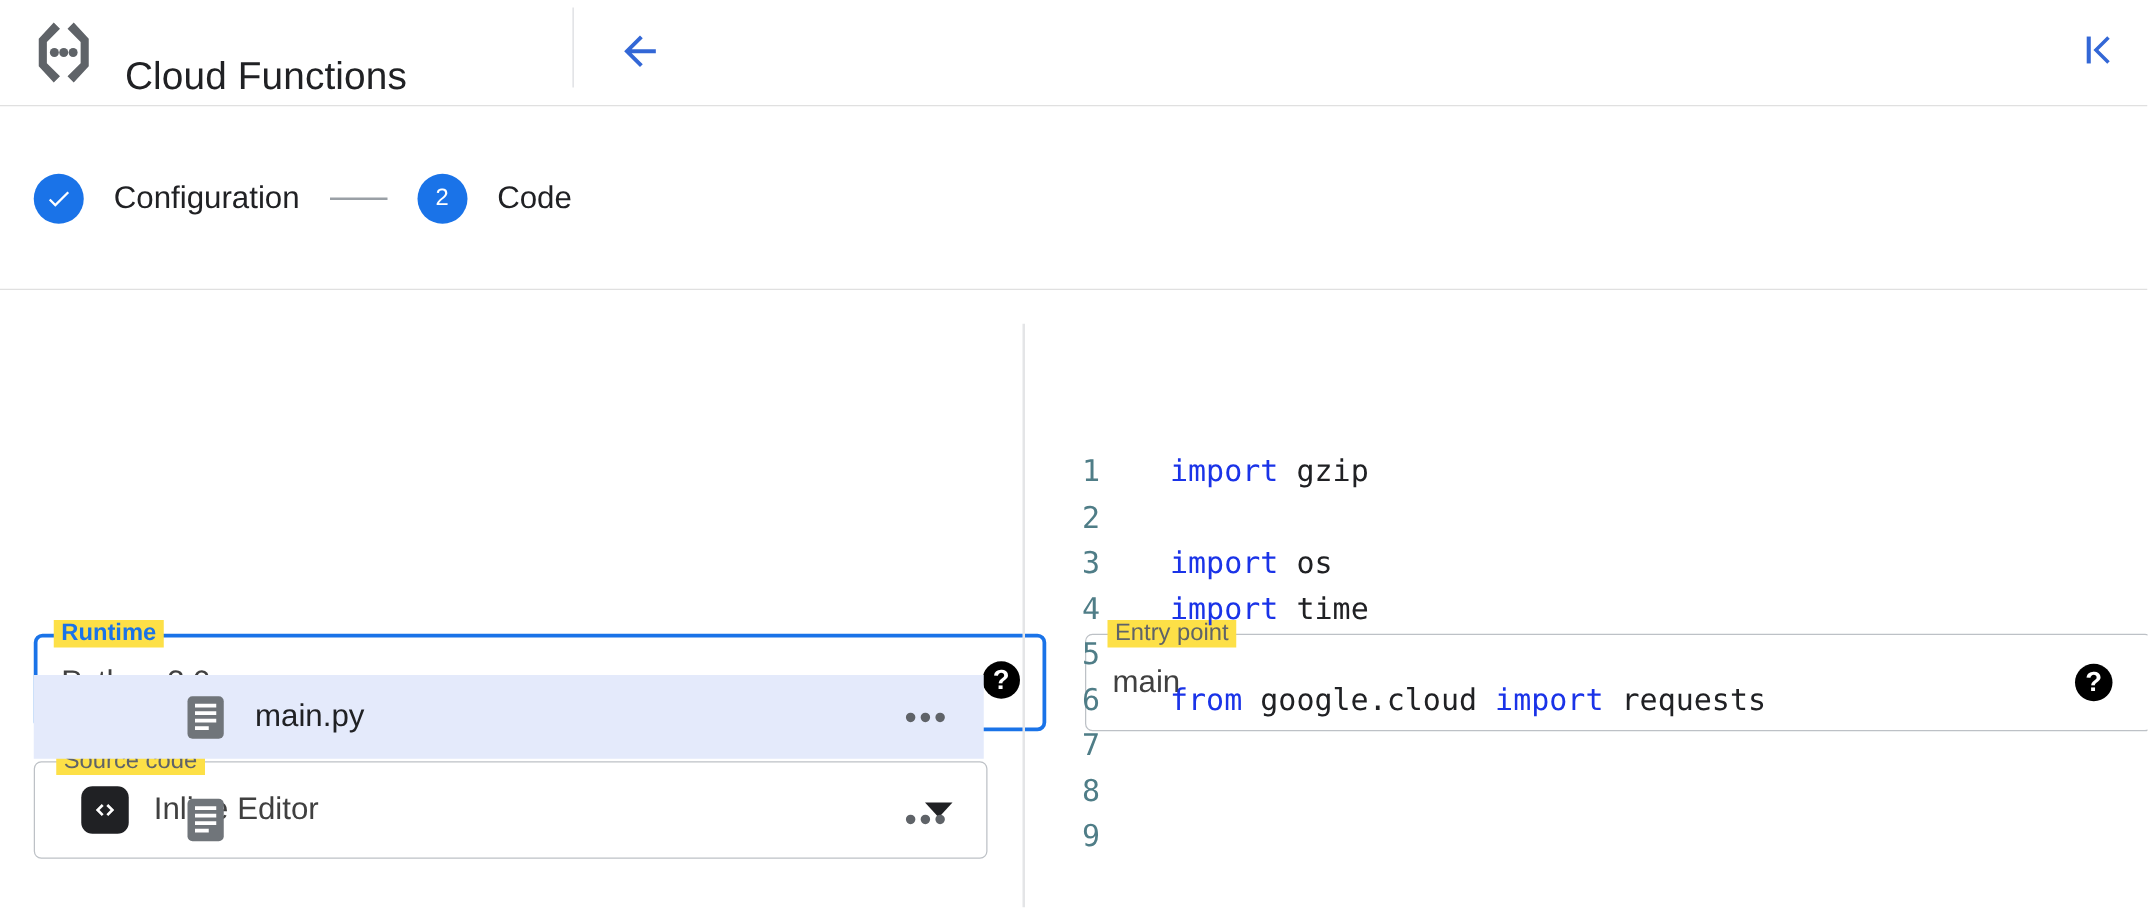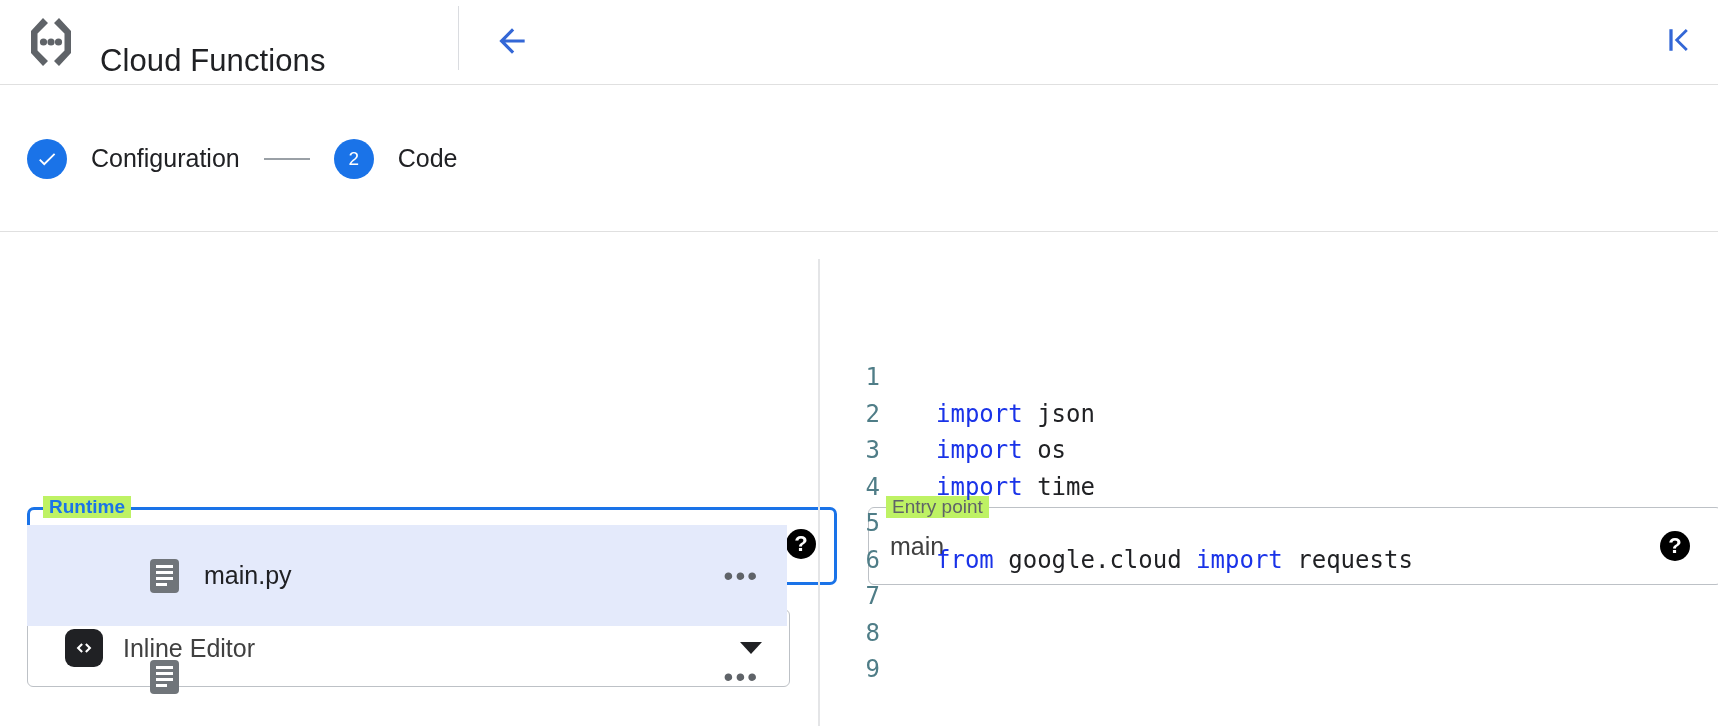--- a/index.html
+++ b/index.html
@@ -153,21 +153,21 @@
   }
   .field.focused .field-outline {
     border: 3px solid #1a73e8;
     border-radius: 7px;
   }
   .field-legend {
     position: absolute;
     top: -11px;
     left: 18px;
     padding: 0 6px;
-    background: #bef264;
+    background: #fde047;
     font-size: 19px;
     color: #5f6368;
     line-height: 22px;
     white-space: nowrap;
   }
   .field.focused .field-legend {
     color: #1a73e8;
     font-weight: 600;
     left: 16px;
   }
@@ -251,24 +251,25 @@
     background: #e4e5e7;
   }
   #file-list {
     position: absolute;
     left: 27px;
     top: 292px;
     width: 760px;
   }
   .file-row {
     position: relative;
-    height: 101px;
-    display: flex;
-    align-items: center;
-    cursor: pointer;
+    height: 67px;
+    display: flex;
+    align-items: center;
+    cursor: pointer;
+    margin-top: 15px;
   }
   .file-row.selected { background: #e4eafb; }
   .file-icon {
     margin-left: 123px;
     width: 29px;
     height: 34px;
     flex: 0 0 29px;
     border-radius: 4px;
     background: #70757a;
     display: flex;
@@ -443,22 +444,22 @@
             <i class="short"></i>
         </span>
         <span class="file-menu">•••</span>
       </div>
     </div>
   </div>
 
   <div id="file-panel-divider"></div>
 
   <div id="code-editor">
-      <div class="code-line"><span class="line-number">1</span></div>
-      <div class="code-line"><span class="line-number">2</span><span class="line-code"><span class="kw">import</span><span class="plain"> json</span></span></div>
+      <div class="code-line"><span class="line-number">1</span><span class="line-code"><span class="kw">import</span><span class="plain"> gzip</span></span></div>
+      <div class="code-line"><span class="line-number">2</span></div>
       <div class="code-line"><span class="line-number">3</span><span class="line-code"><span class="kw">import</span><span class="plain"> os</span></span></div>
       <div class="code-line"><span class="line-number">4</span><span class="line-code"><span class="kw">import</span><span class="plain"> time</span></span></div>
       <div class="code-line"><span class="line-number">5</span><span class="line-code"></span></div>
       <div class="code-line"><span class="line-number">6</span><span class="line-code"><span class="kw">from</span><span class="plain"> google.cloud </span><span class="kw">import</span><span class="plain"> requests</span></span></div>
       <div class="code-line"><span class="line-number">7</span></div>
       <div class="code-line"><span class="line-number">8</span><span class="line-code"></span></div>
       <div class="code-line"><span class="line-number">9</span><span class="line-code"></span></div>
     </div>
 
 </div>

